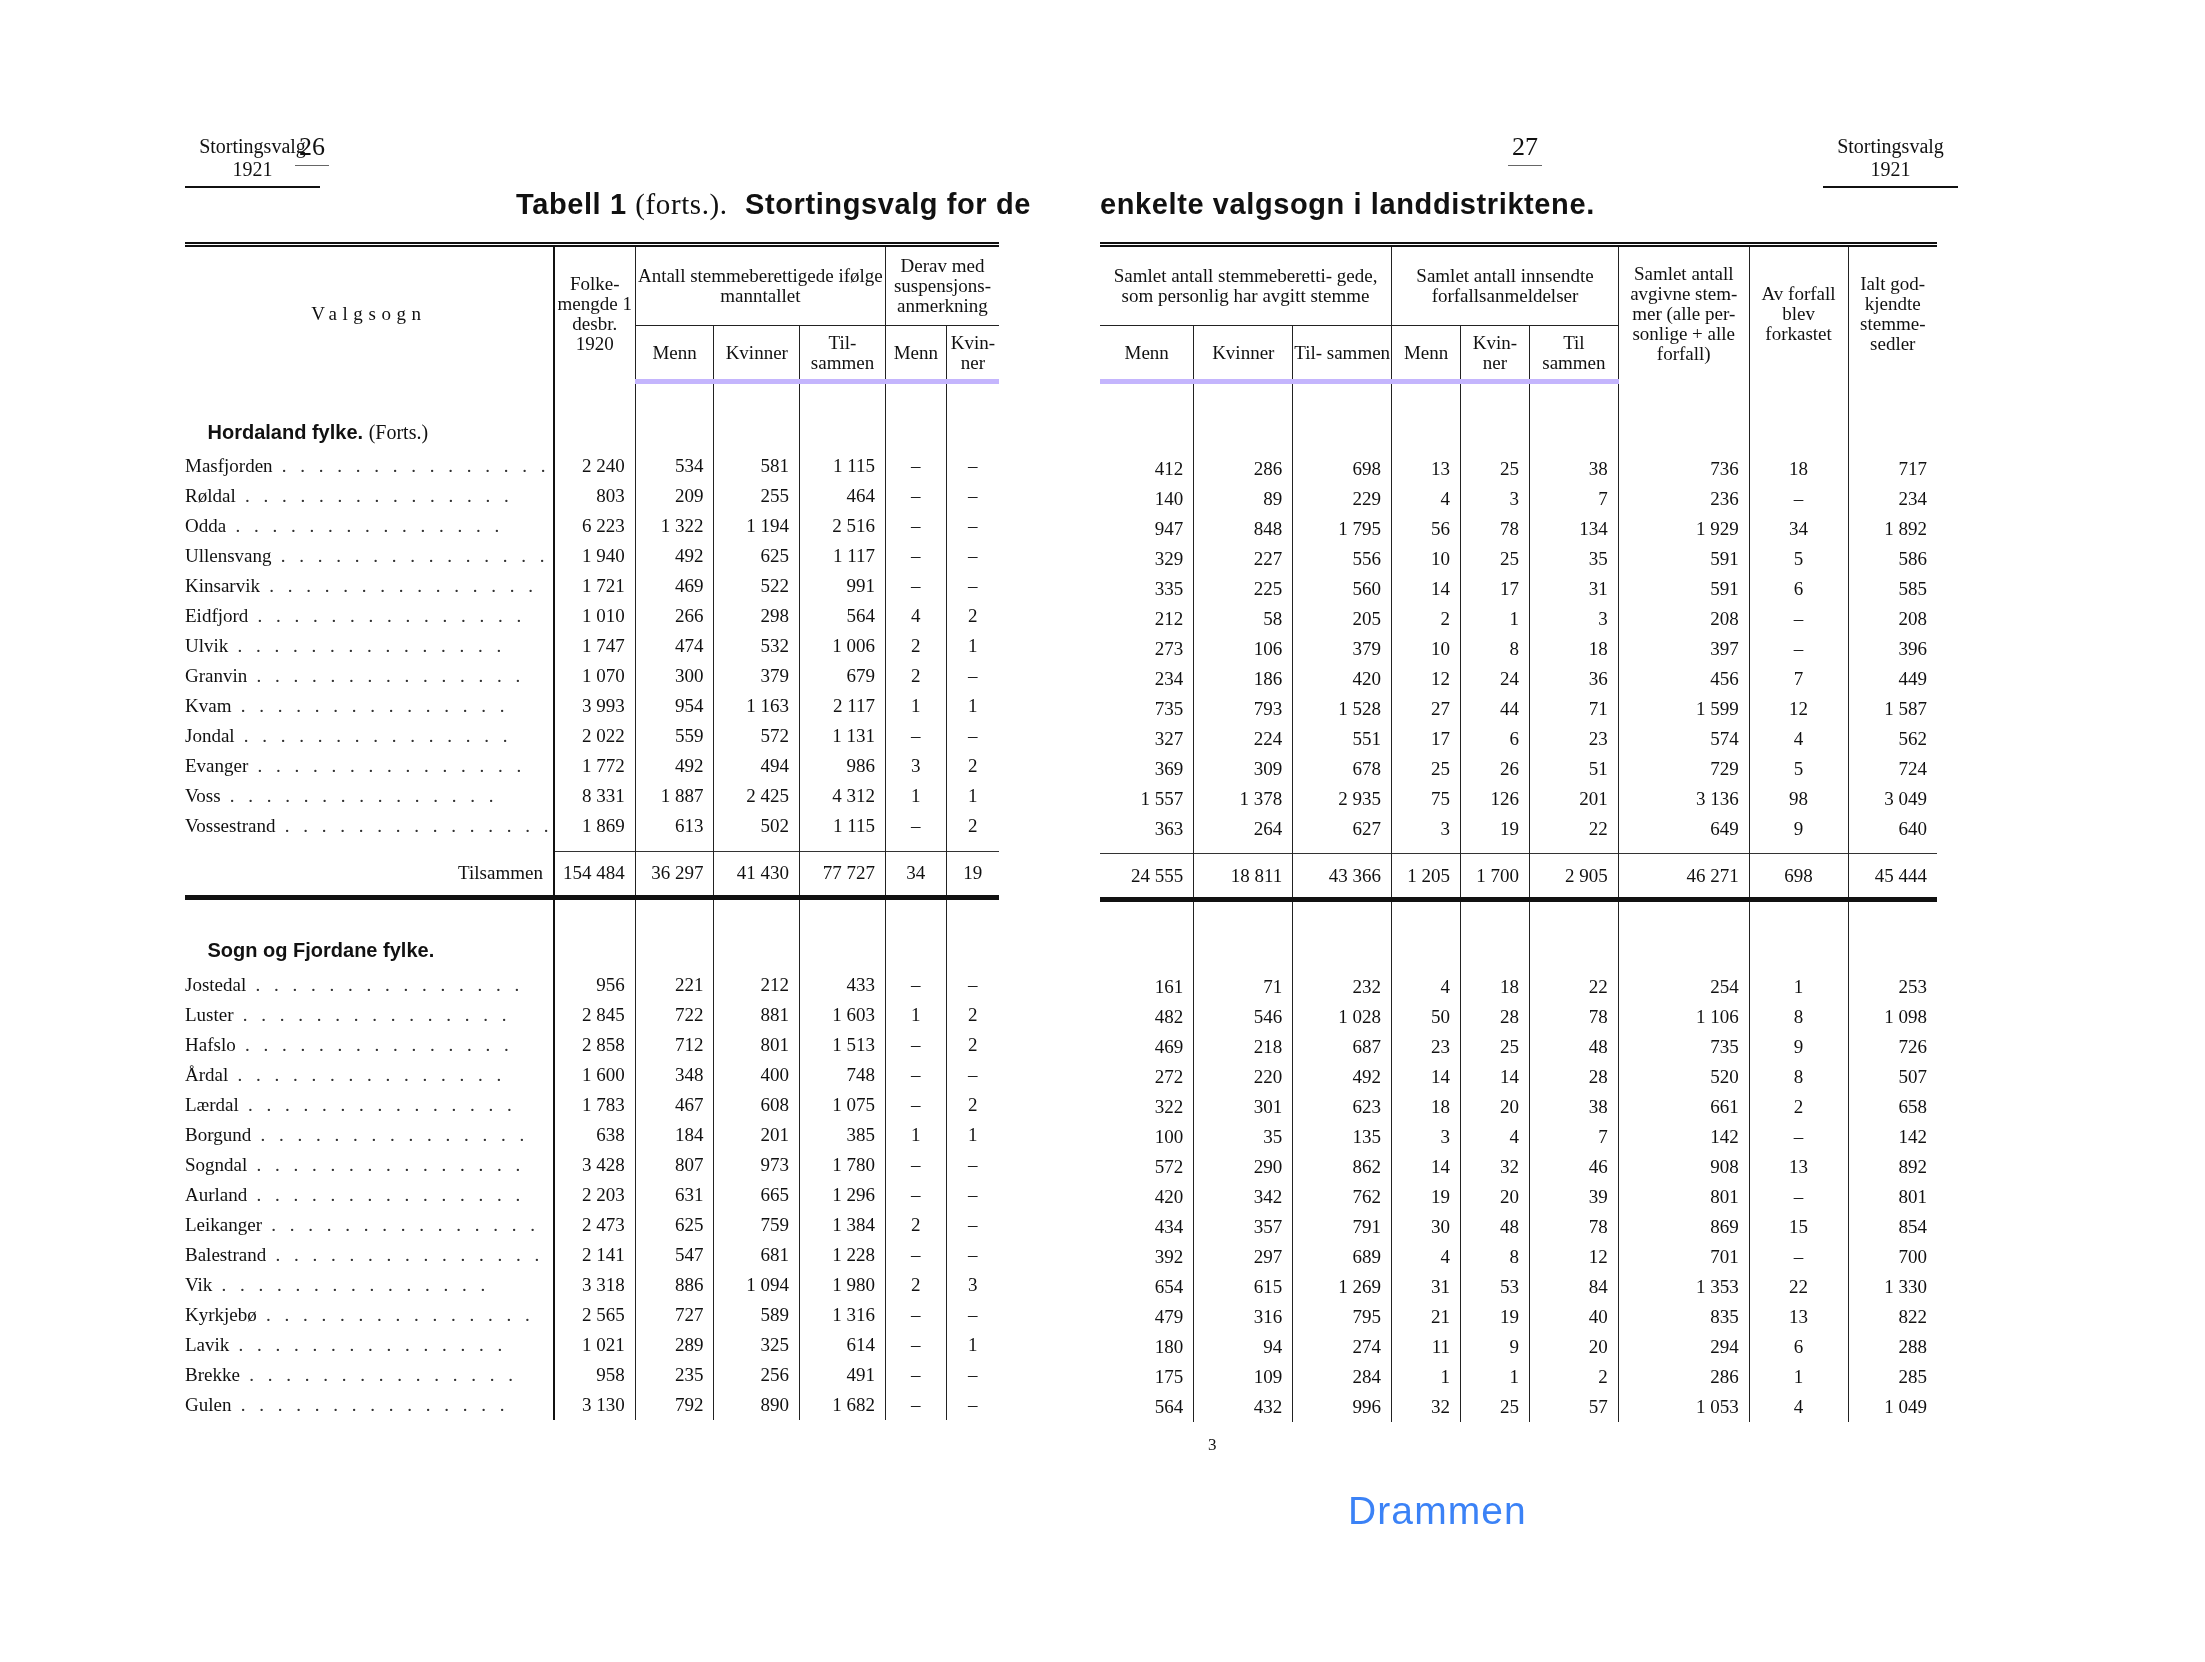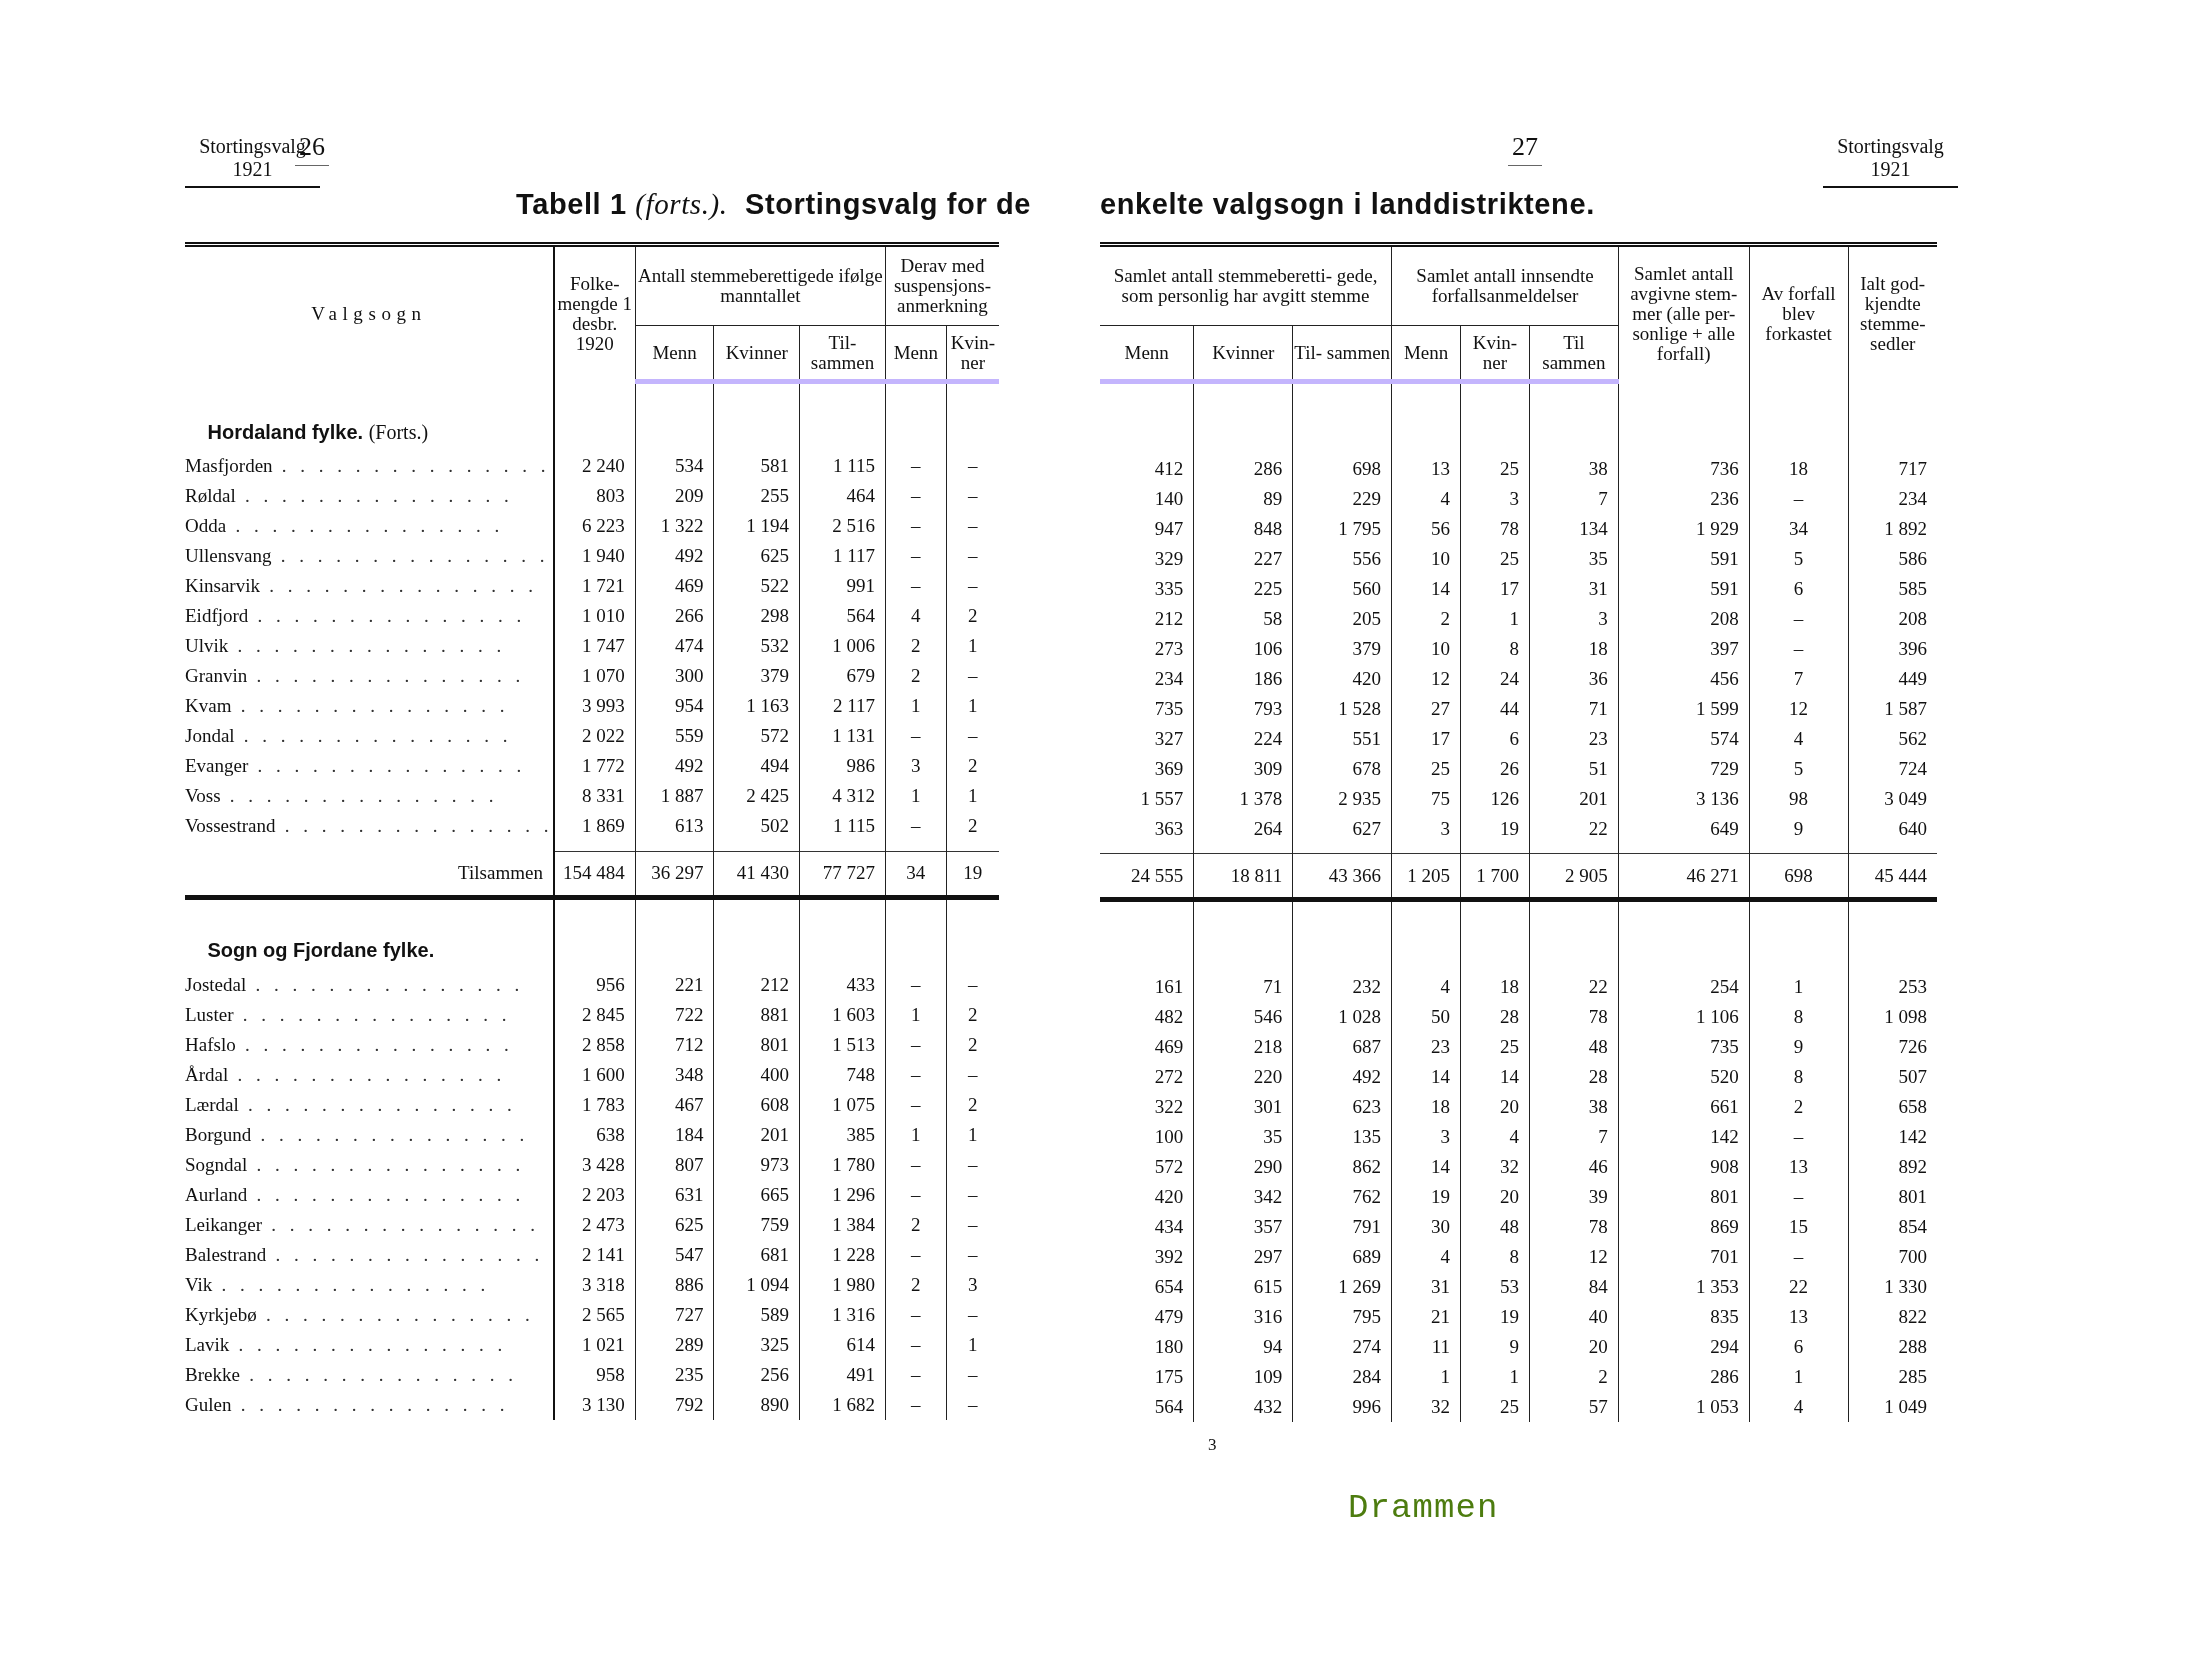--- a/index.html
+++ b/index.html
@@ -2,39 +2,39 @@
 <html style="font-size:9px"><head>
 <meta charset="utf-8">
 <style>
   html,body{margin:0;padding:0;background:#ffffff;}
   body{width:2205px;height:1662px;position:relative;overflow:hidden;color:#111;font-family:"Liberation Serif","DejaVu Serif",serif;}
   .running{position:absolute;font-size:20px;text-align:center;line-height:22.5px;}
   .running .ul{display:block;height:3.4px;border-bottom:2.8px solid #111;margin-top:2.2px;}
   .pageno{position:absolute;font-size:26px;text-align:center;}
   .pageno .ul{display:block;width:100%;border-bottom:1.1px solid #666;margin-top:3.4px;}
   .title{position:absolute;font-size:29px;font-weight:bold;font-family:"Liberation Sans","DejaVu Sans",sans-serif;letter-spacing:0.6px;white-space:nowrap;}
-  .title .light{font-weight:normal;font-family:"Liberation Serif",serif;font-style:italic;}
+  .title .light{font-weight:normal;font-family:"Liberation Serif",serif;}
   table{position:absolute;border-collapse:collapse;font-size:19px;}
   td,th{padding:0;font-weight:normal;}
   .thick-top{border-top:5px double #111;}
   th{text-align:center;vertical-align:middle;line-height:20px;font-size:19px;}
   .vr{border-left:1.1px solid #222;}
   .vr-thick{border-left:2.8px solid #111;}
   .hdr-bottom th{border-bottom:5px solid #c4b5fd;}
   .sub-line{border-bottom:1.1px solid #222;margin-left:28px;}
   td.num{text-align:right;padding-right:10px;height:30px;}
   td.name{text-align:left;white-space:nowrap;overflow:hidden;}
   td.name .dots{color:#333;letter-spacing:4.5px;}
   .section td.sect{font-family:"Liberation Sans",sans-serif;font-weight:bold;font-size:20px;padding-left:22.5px;height:62px;vertical-align:bottom;padding-bottom:7.9px;}
   .section td.sect .light{font-weight:normal;font-family:"Liberation Serif",serif;margin-top:24px;}
   .total td{height:43px;border-top:1.7px solid #333;}
   .endline td{border-top:5px solid #111;height:0;}
   .centered{text-align:center !important;padding-right:0 !important;}
   .sig{position:absolute;font-size:17px;}
-  .stamp{position:absolute;font-family:Liberation Mono, monospace;font-size:34px;color:#4d7c0f;letter-spacing:1.1px;}
+  .stamp{position:absolute;font-family:Liberation Sans, sans-serif;font-size:39px;color:#3b82f6;letter-spacing:1.1px;}
 </style>
 </head>
 <body>
 
 <div class="running" style="left:185px;top:135px;width:135px;">
   <span>Stortingsvalg</span><br>
   <span>1921</span>
   <span class="ul"></span>
 </div>
 <div class="pageno" style="left:295px;top:132px;width:34px;">

